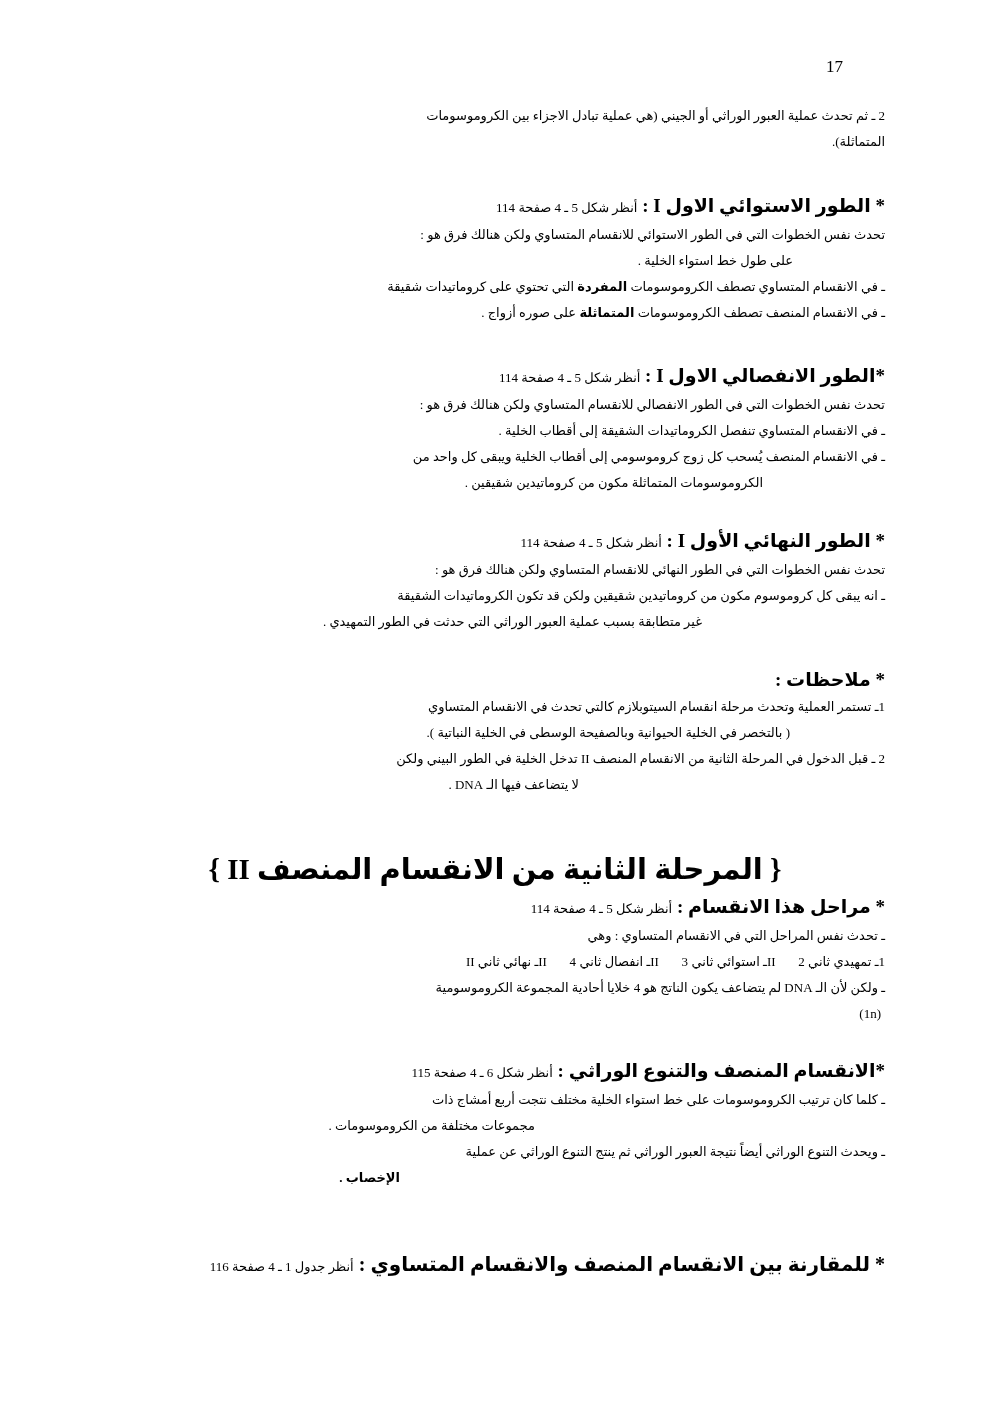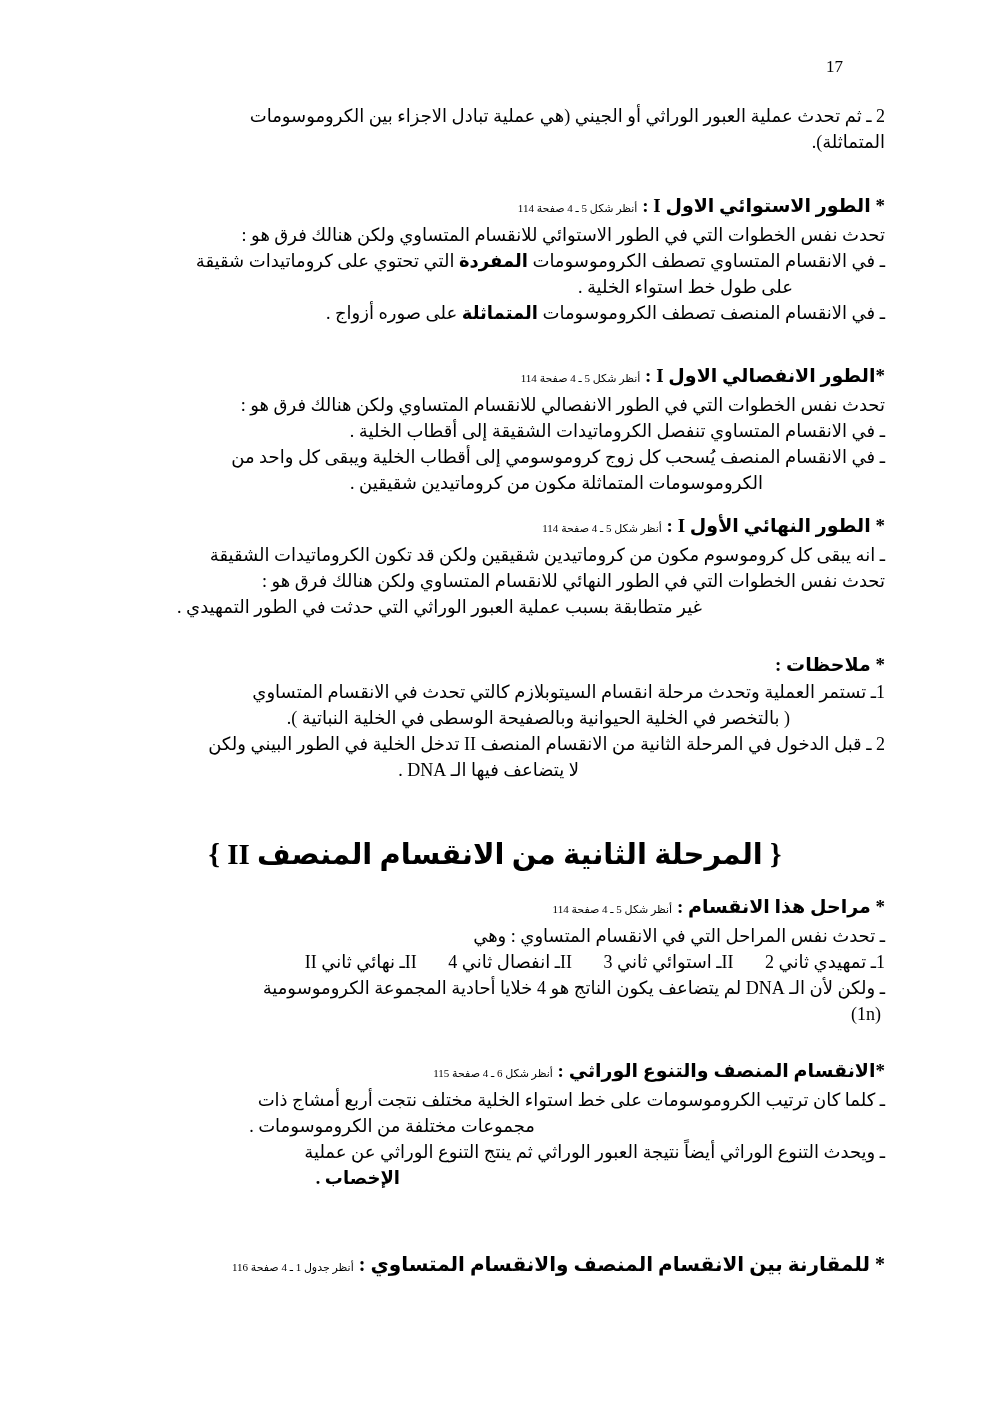--- a/index.html
+++ b/index.html
@@ -21,50 +21,51 @@
   }
   .content {
     position: absolute;
     top: 103px;
     right: 108px;
     left: 105px;
     direction: rtl;
     text-align: right;
   }
   .ln {
-    font-size: 18px;
+    font-size: 13px;
     line-height: 26px;
     white-space: nowrap;
   }
   .pre { white-space: pre; }
   .b { font-weight: bold; }
   .h {
     font-size: 19px;
     font-weight: bold;
     line-height: 28px;
     white-space: nowrap;
   }
   .h .ref {
-    font-size: 11px;
+    font-size: 13px;
     font-weight: normal;
+    font-family: Liberation Serif, serif;
   }
   .bigh {
     font-size: 29px;
     font-weight: bold;
     line-height: 38px;
     text-align: center;
     margin-top: 52px;
   }
   .h7 { font-size: 20px; line-height: 30px; }
   
   #s1 { margin-top: 37px; }
   #s2 { margin-top: 36px; }
-  #s3 { margin-top: 16px; }
+  #s3 { margin-top: 31px; }
   #s4 { margin-top: 31px; text-align: right; }
-  #s5 { margin-top: 20px; }
+  #s5 { margin-top: 5px; }
   #s6 { margin-top: 30px; }
   #s7 { margin-top: 58px; }
   
   .ind-s1l2 { padding-right: 92px; }
   .ind-s2l3 { padding-right: 122px; }
   .ind-s3l2 { padding-right: 183px; }
   .ind-n1  { padding-right: 95px; }
   .ind-n3  { padding-right: 306px; }
   .ind-1n  { padding-right: 4px; }
   .ind-s6l1 { padding-right: 350px; }
@@ -83,43 +84,43 @@
       <div class="ln">2 ـ ثم تحدث عملية العبور الوراثي أو الجيني (هي عملية تبادل الاجزاء بين الكروموسومات</div>
       <div class="ln">المتماثلة).</div>
     </div>
 
     <div id="s1">
       <div class="h">
         <span>* الطور الاستوائي الاول I :</span>
         <span class="ref">أنظر شكل 5 ـ 4 صفحة 114</span>
       </div>
       <div class="ln">تحدث نفس الخطوات التي في الطور الاستوائي للانقسام المتساوي ولكن هنالك فرق هو :</div>
+      <div class="ln ind-s1l2">على طول خط استواء الخلية .</div>
       <div class="ln"><span>ـ في الانقسام المتساوي تصطف الكروموسومات </span><span class="b">المفردة</span><span> التي تحتوي على كروماتيدات شقيقة</span></div>
-      <div class="ln ind-s1l2">على طول خط استواء الخلية .</div>
       <div class="ln"><span>ـ في الانقسام المنصف تصطف الكروموسومات </span><span class="b">المتماثلة</span><span> على صوره أزواج .</span></div>
     </div>
 
     <div id="s2">
       <div class="h">
         <span>*الطور الانفصالي الاول I :</span>
         <span class="ref">أنظر شكل 5 ـ 4 صفحة 114</span>
       </div>
       <div class="ln">تحدث نفس الخطوات التي في الطور الانفصالي للانقسام المتساوي ولكن هنالك فرق هو :</div>
       <div class="ln">ـ في الانقسام المتساوي تنفصل الكروماتيدات الشقيقة إلى أقطاب الخلية .</div>
       <div class="ln">ـ في الانقسام المنصف يُسحب كل زوج كروموسومي إلى أقطاب الخلية ويبقى كل واحد من</div>
       <div class="ln ind-s2l3">الكروموسومات المتماثلة مكون من كروماتيدين شقيقين .</div>
     </div>
 
     <div id="s3">
       <div class="h">
         <span>* الطور النهائي الأول I :</span>
         <span class="ref">أنظر شكل 5 ـ 4 صفحة 114</span>
       </div>
+      <div class="ln">تحدث نفس الخطوات التي في الطور النهائي للانقسام المتساوي ولكن هنالك فرق هو :</div>
       <div class="ln">ـ انه يبقى كل كروموسوم مكون من كروماتيدين شقيقين ولكن قد تكون الكروماتيدات الشقيقة</div>
-      <div class="ln">تحدث نفس الخطوات التي في الطور النهائي للانقسام المتساوي ولكن هنالك فرق هو :</div>
       <div class="ln ind-s3l2">غير متطابقة بسبب عملية العبور الوراثي التي حدثت في الطور التمهيدي .</div>
     </div>
 
     <div id="s4">
       <div class="h">
         <span>* ملاحظات :</span>
       </div>
       <div class="ln">1ـ تستمر العملية وتحدث مرحلة انقسام السيتوبلازم كالتي تحدث في الانقسام المتساوي</div>
       <div class="ln ind-n1">( بالتخصر في الخلية الحيوانية وبالصفيحة الوسطى في الخلية النباتية ).</div>
       <div class="ln">2 ـ قبل الدخول في المرحلة الثانية من الانقسام المنصف II تدخل الخلية في الطور البيني ولكن</div>

